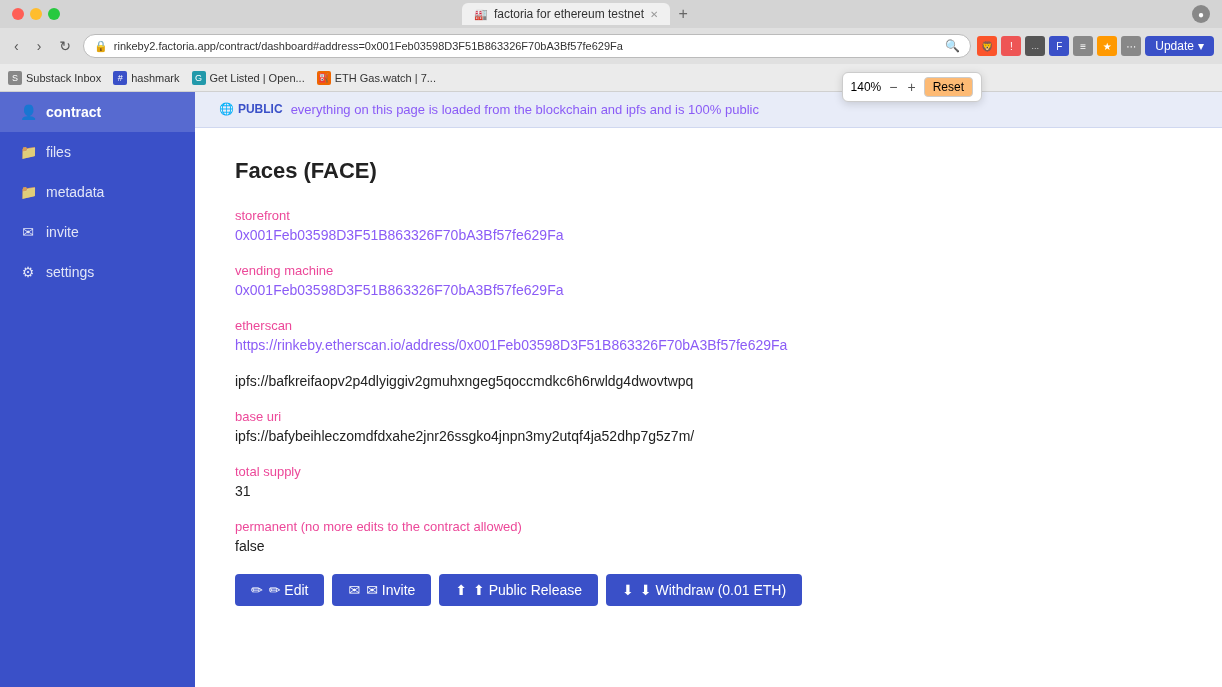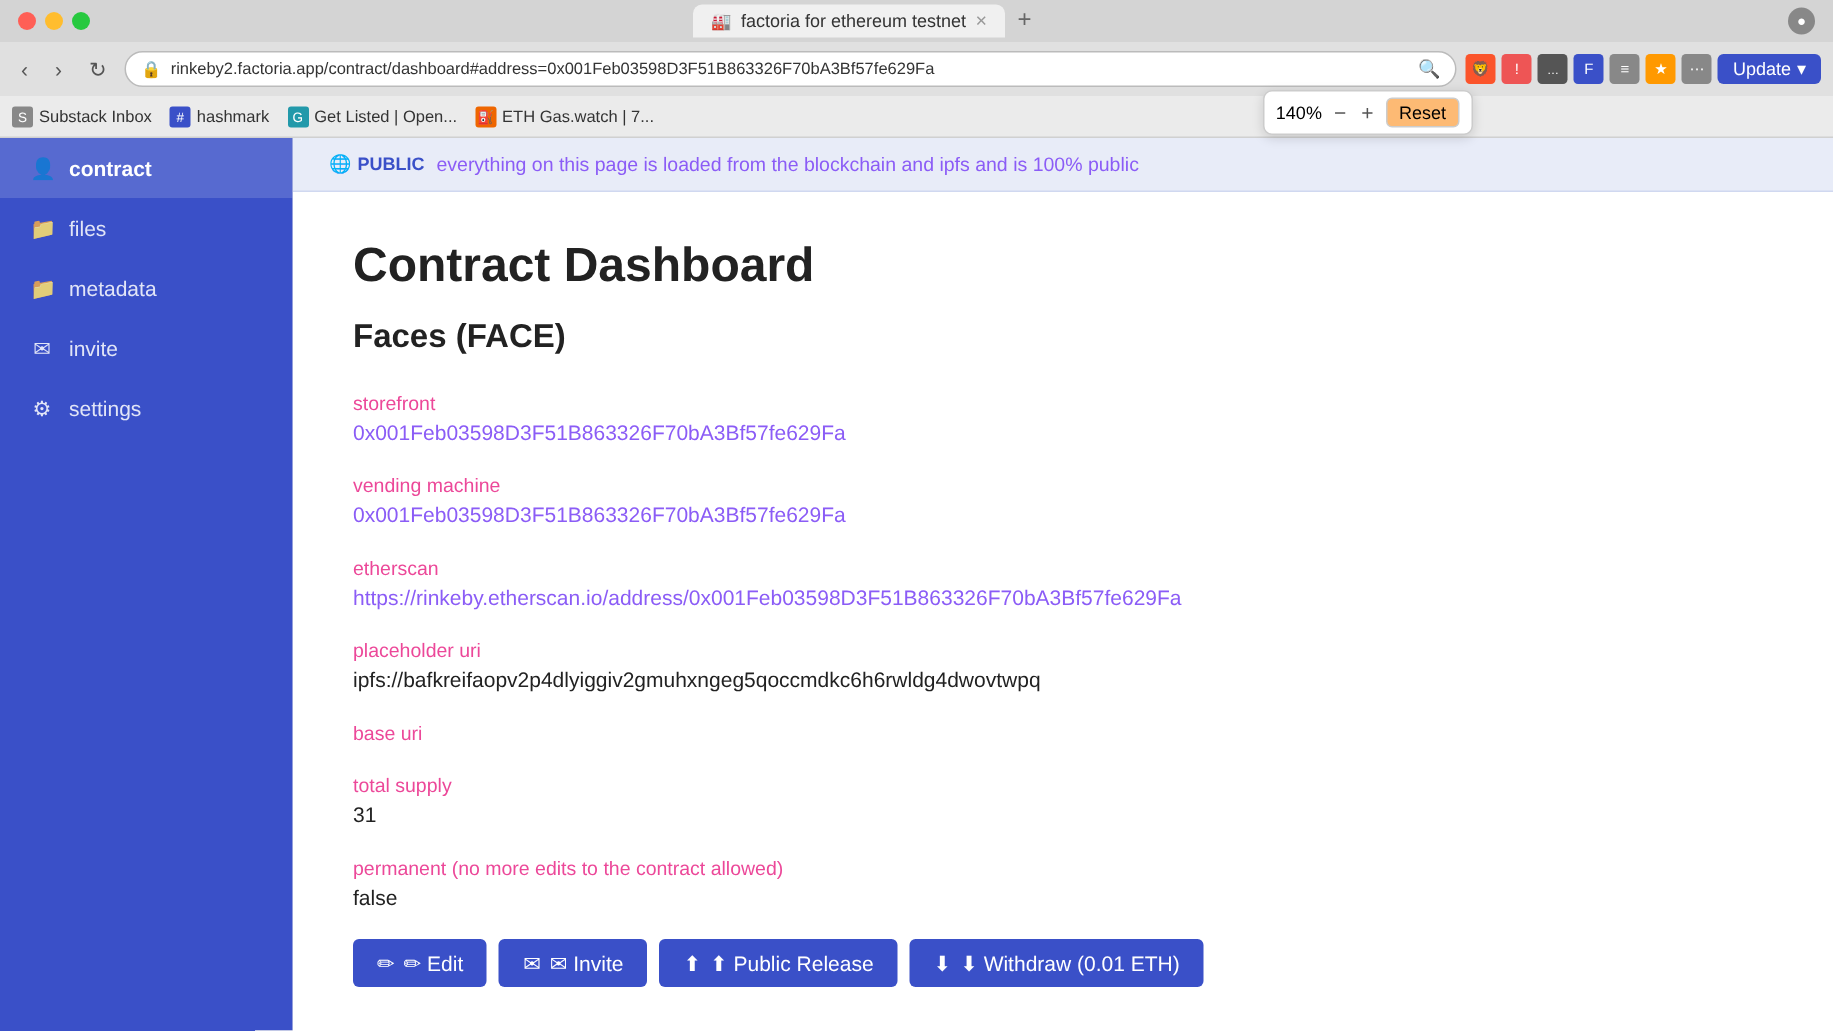--- a/index.html
+++ b/index.html
@@ -17,21 +17,21 @@
     .tab { background: #f0f0f0; border-radius: 6px 6px 0 0; padding: 4px 12px; font-size: 12px; color: #333; display: flex; align-items: center; gap: 6px; height: 22px; }
     .tab-close { color: #999; font-size: 10px; cursor: pointer; }
     .new-tab-btn { background: none; border: none; color: #666; font-size: 16px; cursor: pointer; }
 
     .toolbar { background: #e0e0e0; height: 36px; display: flex; align-items: center; padding: 0 8px; gap: 6px; }
     .nav-btn { background: none; border: none; color: #555; font-size: 14px; cursor: pointer; padding: 4px 6px; border-radius: 4px; }
     .address-bar { flex: 1; background: white; border: 1px solid #bbb; border-radius: 16px; height: 24px; padding: 0 10px; font-size: 12px; color: #333; display: flex; align-items: center; gap: 6px; }
     .address-text { font-size: 11px; color: #333; flex: 1; }
     .address-icons { display: flex; gap: 4px; align-items: center; }
     .toolbar-right { display: flex; gap: 4px; align-items: center; }
-    .zoom-popup { background: white; border: 1px solid #ccc; border-radius: 6px; padding: 4px 8px; display: flex; align-items: center; gap: 6px; font-size: 12px; box-shadow: 0 2px 8px rgba(0,0,0,0.15); position: absolute; top: 60px; right: 240px; z-index: 100; }
+    .zoom-popup { background: white; border: 1px solid #ccc; border-radius: 6px; padding: 4px 8px; display: flex; align-items: center; gap: 6px; font-size: 12px; box-shadow: 0 2px 8px rgba(0,0,0,0.15); position: absolute; top: 72px; right: 240px; z-index: 100; }
     .zoom-btn { background: none; border: none; cursor: pointer; font-size: 14px; color: #555; padding: 0 2px; }
     .zoom-reset { background: #fdba74; border: 1px solid #ccc; border-radius: 4px; padding: 2px 8px; font-size: 12px; cursor: pointer; }
 
     .bookmarks-bar { background: #ebebeb; height: 28px; display: flex; align-items: center; padding: 0 8px; gap: 12px; border-bottom: 1px solid #d0d0d0; }
     .bookmark-item { font-size: 11px; color: #333; cursor: pointer; display: flex; align-items: center; gap: 4px; }
     .bookmark-favicon { width: 14px; height: 14px; border-radius: 2px; background: #888; display: inline-block; font-size: 9px; color: white; display: flex; align-items: center; justify-content: center; }
 
     
     .app-layout { display: flex; height: calc(687px - 92px); }
 
@@ -172,21 +172,20 @@
 
     <div class="public-banner">
       <span class="public-badge">
         <span>🌐</span>
         <span>PUBLIC</span>
       </span>
       <span class="public-desc">everything on this page is loaded from the blockchain and ipfs and is 100% public</span>
     </div>
 
     <div class="content-area">
-      <h1 class="page-title">Contract Dashboard</h1>
       <h2 class="contract-name">Faces (FACE)</h2>
 
       <div class="info-section">
         <div class="info-label">storefront</div>
         <div class="info-value">
           <a class="info-link" href="#">0x001Feb03598D3F51B863326F70bA3Bf57fe629Fa</a>
         </div>
       </div>
 
       <div class="info-section">
@@ -197,26 +196,26 @@
       </div>
 
       <div class="info-section">
         <div class="info-label">etherscan</div>
         <div class="info-value">
           <a class="info-link" href="#">https://rinkeby.etherscan.io/address/0x001Feb03598D3F51B863326F70bA3Bf57fe629Fa</a>
         </div>
       </div>
 
       <div class="info-section">
-        <div class="info-label">placeholder uri</div>
         <div class="info-value">ipfs://bafkreifaopv2p4dlyiggiv2gmuhxngeg5qoccmdkc6h6rwldg4dwovtwpq</div>
       </div>
 
       <div class="info-section">
         <div class="info-label">base uri</div>
+        <div class="info-value">ipfs://bafybeihleczomdfdxahe2jnr26ssgko4jnpn3my2utqf4ja52dhp7g5z7m/</div>
       </div>
 
       <div class="info-section">
         <div class="info-label">total supply</div>
         <div class="info-value">31</div>
       </div>
 
       <div class="info-section">
         <div class="info-label">permanent (no more edits to the contract allowed)</div>
         <div class="info-value">false</div>

